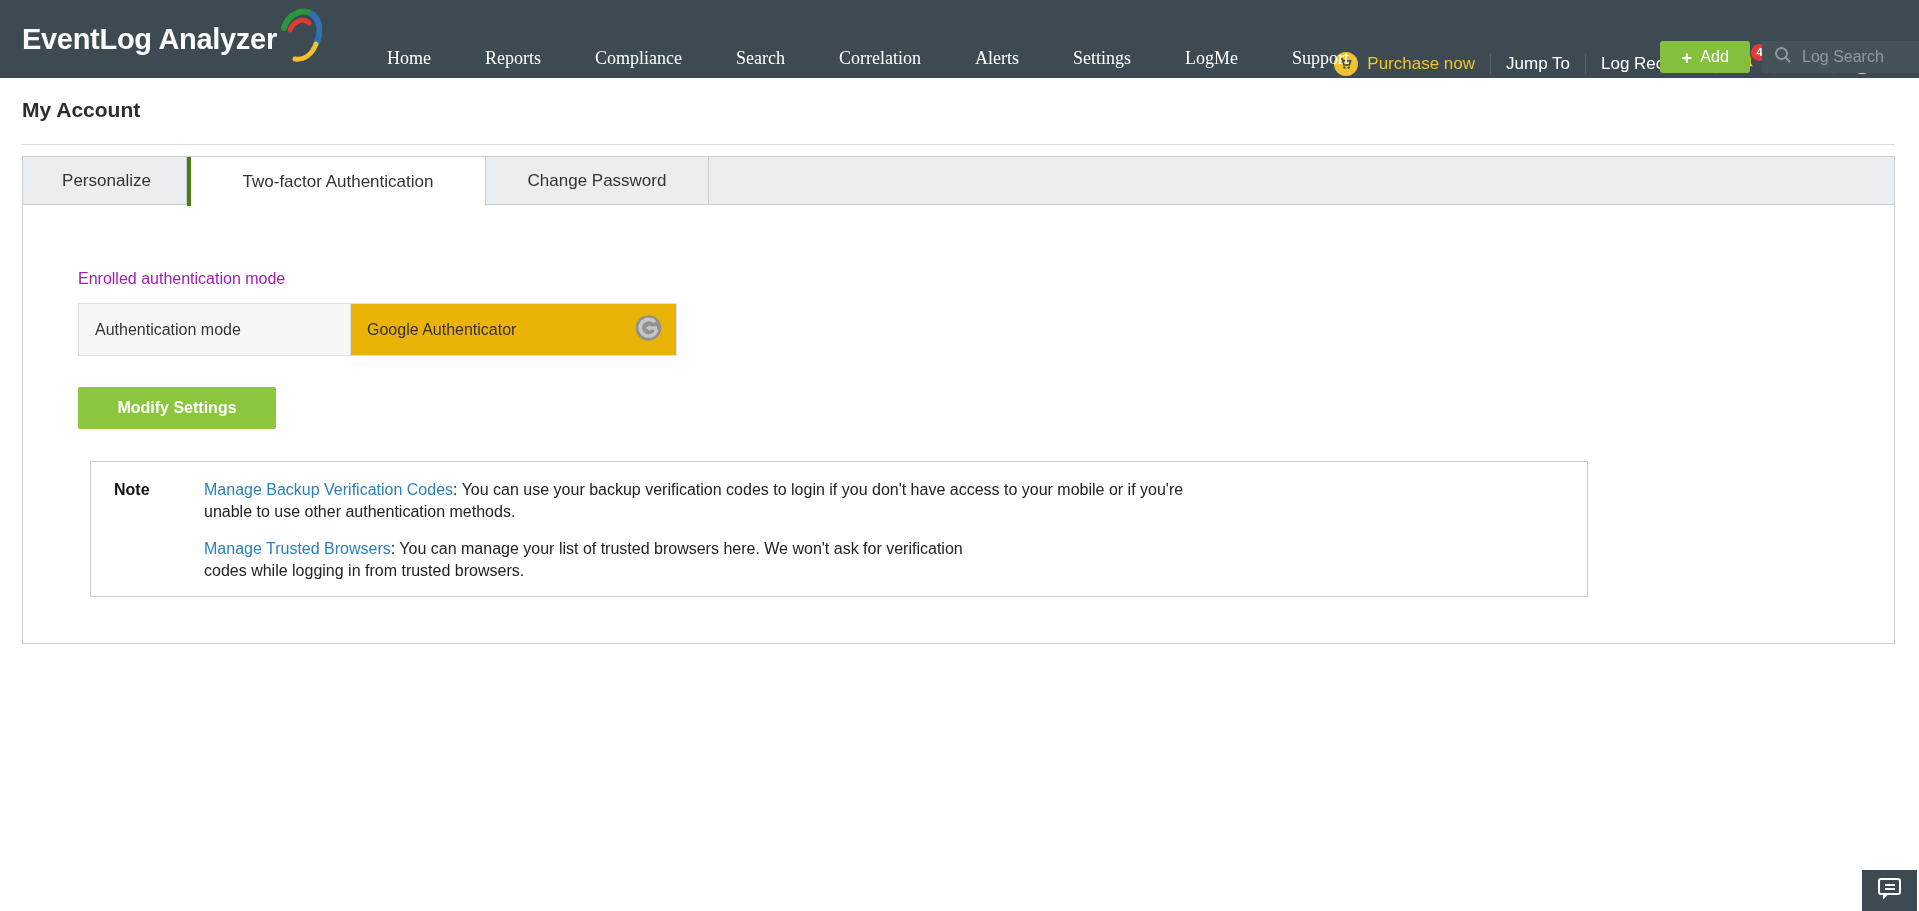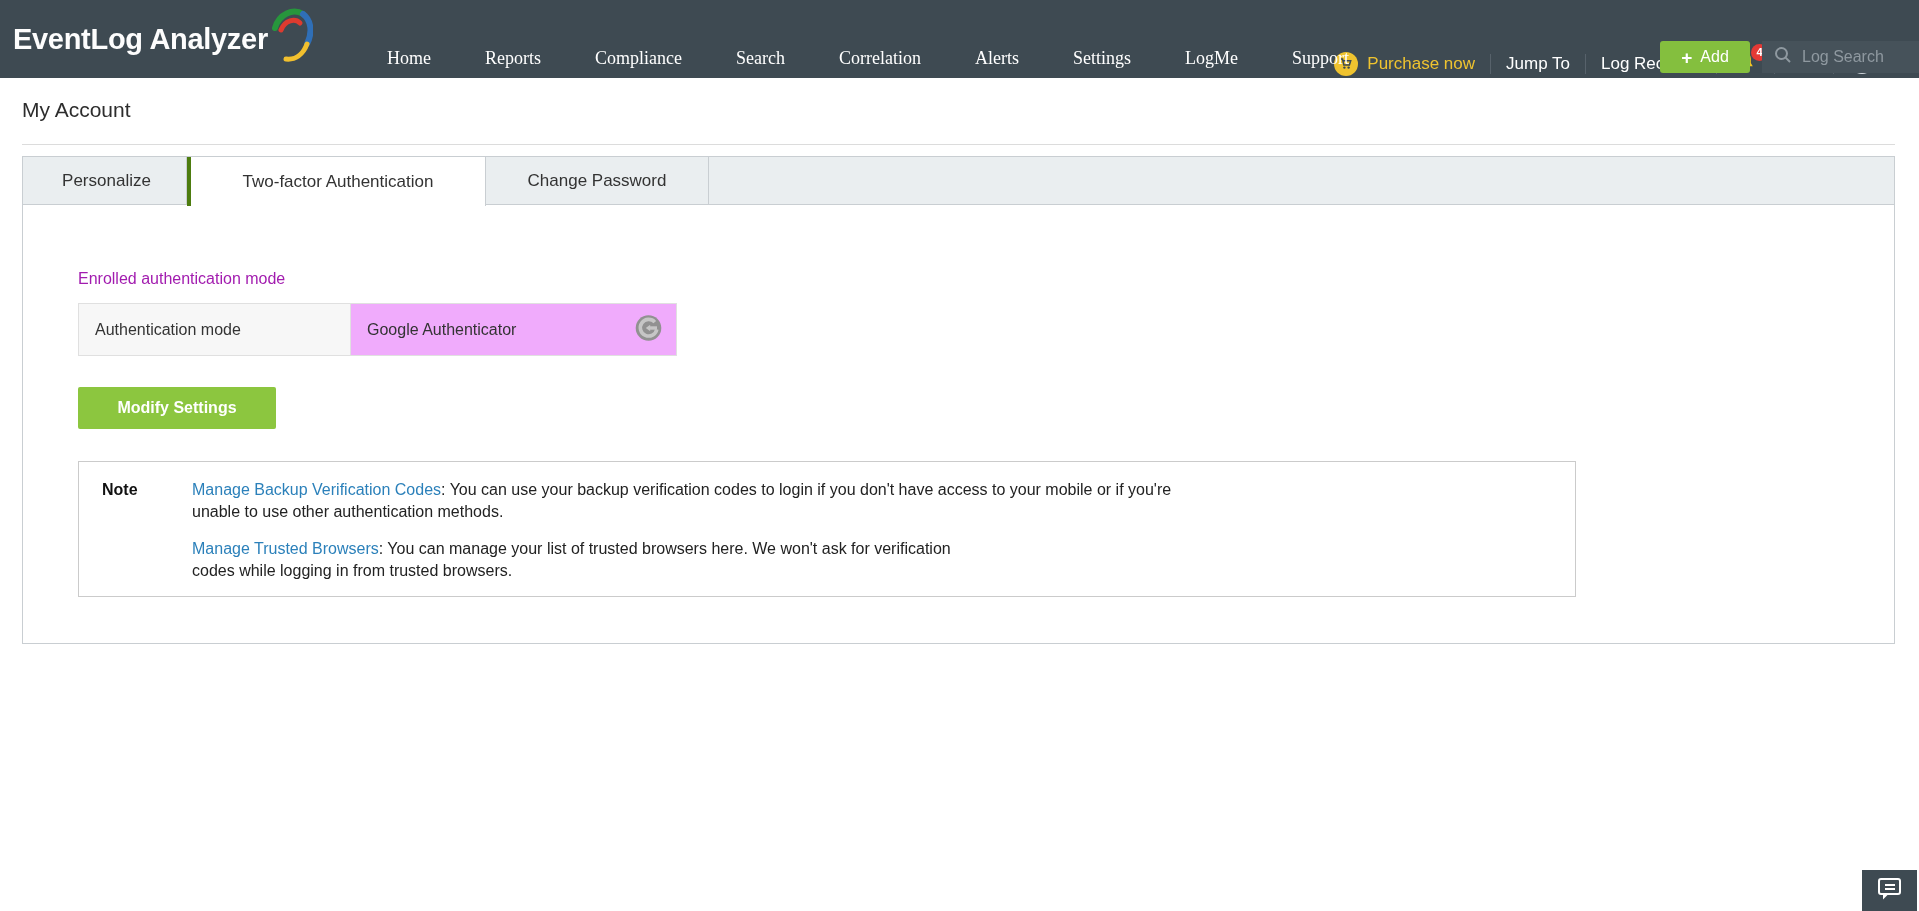--- a/index.html
+++ b/index.html
@@ -1,21 +1,21 @@
 <!DOCTYPE html>
 <html><head>
 <meta charset="utf-8">
 <style>
   * { margin:0; padding:0; box-sizing:border-box; }
   html,body { width:1919px; height:911px; background:#fff; font-family:"Liberation Sans", sans-serif; overflow:hidden; }
   .stage { position:relative; width:1919px; height:911px; }
 
   
   .header { position:relative; width:100%; height:78px; background:#3e4a52; }
-  .logo { position:absolute; left:13px; top:50%; transform:translateY(-50%); display:flex; align-items:center; }
+  .logo { position:absolute; left:22px; top:50%; transform:translateY(-50%); display:flex; align-items:center; }
   .logo-text { color:#fdfdfd; font-size:29px; font-weight:600; letter-spacing:-0.3px; }
   .logo-swoosh { margin-left:3px; margin-top:-4px; }
 
   .topbar { position:absolute; top:0; right:14px; height:39px; display:flex; align-items:center;margin-top:44px; }
   .topbar-item { display:flex; align-items:center; color:#fff; font-size:17px; padding:0 15px; cursor:pointer; }
   .topbar-sep { width:1px; height:20px; background:#57626b; }
   .purchase { color:#efc32f; }
   .cart-circle { width:24px; height:24px; border-radius:50%; background:#efc32f; display:flex; align-items:center; justify-content:center; margin-right:9px; }
   .bell-wrap { position:relative; padding:0 18px; }
   .badge { position:absolute; top:-6px; right:6px; min-width:17px; height:17px; border-radius:9px; background:#e53935; color:#fff; font-size:11px; font-weight:700; display:flex; align-items:center; justify-content:center; padding:0 3px; }
@@ -25,42 +25,42 @@
   .navrow { position:absolute; left:360px; top:39px; height:39px; display:flex; align-items:center; }
   .nav-item { color:#fff; font-size:18px; padding:0 27px; cursor:pointer; white-space:nowrap;font-family:Liberation Serif, serif; }
 
   .add-btn { position:absolute; top:41px; right:169px; width:90px; height:32px; background:#84bf3e; border:none; border-radius:3px; color:#fff; display:flex; align-items:center; justify-content:center; cursor:pointer; }
   .add-plus { font-size:19px; font-weight:700; margin-right:8px; line-height:1; }
   .add-label { font-size:16px; }
   .log-search { position:absolute; top:41px; right:0; width:157px; height:32px; background:#46525a; display:flex; align-items:center; padding-left:12px; cursor:pointer; }
   .log-search-label { color:#8f99a0; font-size:16px; margin-left:10px; }
 
   
-  .page-title { margin:20px 0 0 22px; font-size:21px; font-weight:400; color:#2d2d2d; }
+  .page-title { margin:20px 0 0 22px; font-size:21px; font-weight:700; color:#2d2d2d; }
   .title-rule { height:1px; background:#dcdcdc; margin:22px 24px 0 22px; }
 
   .tabs-panel { margin:11px 24px 0 22px; border:1px solid #c9ced2; background:#fff; }
   .tabbar { display:flex; height:48px; background:#eaeef0; border-bottom:1px solid #c9ced2; padding-left:4px; }
   .tab { display:flex; align-items:center; justify-content:center; font-size:17px; color:#333; border-right:1px solid #c9ced2; cursor:pointer; }
   .tab-personalize { width:160px; }
   .tab-two-factor { width:299px; }
   .tab-change-password { width:223px; }
   .tab.active { background:#fff; border-left:4px solid #4d7c0f; height:49px; margin-bottom:-1px; }
 
   .panel { padding:65px 0 46px 55px; }
   .section-label { color:#a21caf; font-size:16px; }
 
   .auth-table { display:flex; width:599px; border:1px solid #e0e0e0; margin-top:15px; }
   .auth-cell-label { width:272px; height:51px; background:#f7f7f7; border-right:1px solid #e0e0e0; display:flex; align-items:center; padding-left:16px; font-size:16px; color:#333; }
-  .auth-cell-value { flex:1; height:51px; display:flex; align-items:center; padding-left:16px; font-size:16px; color:#333; position:relative; background:#f0abfc; }
+  .auth-cell-value { flex:1; height:51px; display:flex; align-items:center; padding-left:16px; font-size:16px; color:#333; position:relative; background:#eab308; }
   .ga-icon { position:absolute; right:14px; top:50%; transform:translateY(-50%); }
 
   .modify-btn { display:block; width:198px; height:42px; margin-top:31px; background:#8cc63f; border:none; border-radius:2px; color:#fff; font-size:16px; font-weight:600; font-family:"Liberation Sans", sans-serif; cursor:pointer; }
 
-  .note-box { display:flex; width:1498px; margin-top:32px; border:1px solid #cbcbcb; padding:17px 20px 14px 23px; }
+  .note-box { display:flex; width:1498px; margin-top:32px; border:1px solid #cbcbcb; padding:17px 20px 14px 23px;margin-left:12px; }
   .note-label { width:90px; flex-shrink:0; font-size:16px; font-weight:700; color:#111; line-height:22px; }
   .note-texts { flex:1; font-size:16px; color:#222; line-height:22px; }
   .note-item + .note-item { margin-top:15px; }
   .note-link { color:#2b80ba; text-decoration:none; cursor:pointer; }
 
   .chat-btn { position:absolute; right:2px; bottom:0; width:55px; height:41px; background:#3e4a52; border:none; display:flex; align-items:center; justify-content:center; cursor:pointer; }
 </style>
 </head>
 <body>
 

